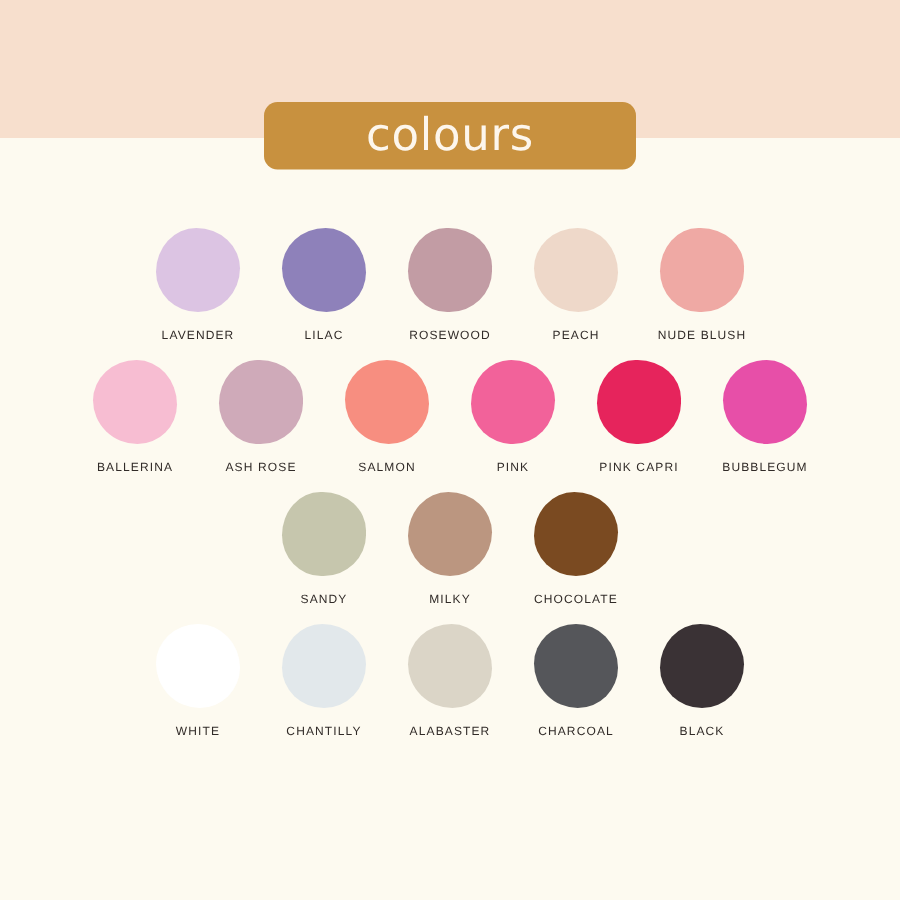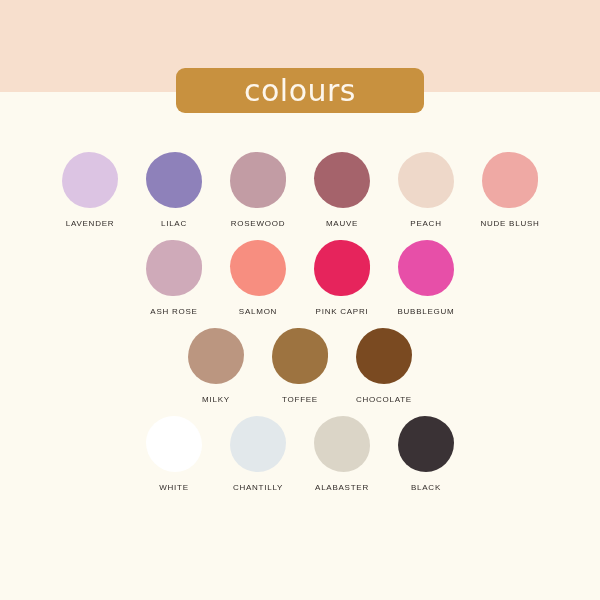--- a/index.html
+++ b/index.html
@@ -119,77 +119,85 @@
         </div>
         <div class="swatch">
           <div class="blob alt1" style="background: rgb(142, 129, 186);"></div>
           <div class="swatch-label">LILAC</div>
         </div>
         <div class="swatch">
           <div class="blob alt2" style="background: rgb(194, 156, 164);"></div>
           <div class="swatch-label">ROSEWOOD</div>
         </div>
         <div class="swatch">
-          <div class="blob alt3" style="background: rgb(165, 99, 107);"></div>
-          <div class="swatch-label">MAUVE</div>
-        </div>
-        <div class="swatch">
           <div class="blob alt1" style="background: rgb(238, 216, 201);"></div>
           <div class="swatch-label">PEACH</div>
         </div>
         <div class="swatch">
           <div class="blob alt2" style="background: rgb(239, 169, 164);"></div>
           <div class="swatch-label">NUDE BLUSH</div>
         </div>
       </div>
       <div class="swatch-row">
         <div class="swatch">
+          <div class="blob alt1" style="background: rgb(247, 189, 210);"></div>
+          <div class="swatch-label">BALLERINA</div>
+        </div>
+        <div class="swatch">
           <div class="blob alt2" style="background: rgb(207, 170, 185);"></div>
           <div class="swatch-label">ASH ROSE</div>
         </div>
         <div class="swatch">
           <div class="blob alt3" style="background: rgb(247, 142, 128);"></div>
           <div class="swatch-label">SALMON</div>
         </div>
         <div class="swatch">
+          <div class="blob" style="background: rgb(242, 98, 154);"></div>
+          <div class="swatch-label">PINK</div>
+        </div>
+        <div class="swatch">
           <div class="blob alt2" style="background: rgb(230, 36, 92);"></div>
           <div class="swatch-label">PINK CAPRI</div>
         </div>
         <div class="swatch">
           <div class="blob alt1" style="background: rgb(231, 79, 168);"></div>
           <div class="swatch-label">BUBBLEGUM</div>
         </div>
       </div>
       <div class="swatch-row">
         <div class="swatch">
+          <div class="blob alt2" style="background: rgb(198, 198, 173);"></div>
+          <div class="swatch-label">SANDY</div>
+        </div>
+        <div class="swatch">
           <div class="blob" style="background: rgb(187, 150, 128);"></div>
           <div class="swatch-label">MILKY</div>
         </div>
         <div class="swatch">
-          <div class="blob alt2" style="background: rgb(157, 115, 64);"></div>
-          <div class="swatch-label">TOFFEE</div>
-        </div>
-        <div class="swatch">
           <div class="blob" style="background: rgb(122, 74, 33);"></div>
           <div class="swatch-label">CHOCOLATE</div>
         </div>
       </div>
       <div class="swatch-row">
         <div class="swatch">
           <div class="blob alt3" style="background: rgb(255, 255, 255);"></div>
           <div class="swatch-label">WHITE</div>
         </div>
         <div class="swatch">
           <div class="blob" style="background: rgb(226, 232, 235);"></div>
           <div class="swatch-label">CHANTILLY</div>
         </div>
         <div class="swatch">
           <div class="blob alt1" style="background: rgb(219, 213, 199);"></div>
           <div class="swatch-label">ALABASTER</div>
         </div>
         <div class="swatch">
+          <div class="blob alt3" style="background: rgb(85, 86, 90);"></div>
+          <div class="swatch-label">CHARCOAL</div>
+        </div>
+        <div class="swatch">
           <div class="blob" style="background: rgb(58, 50, 53);"></div>
           <div class="swatch-label">BLACK</div>
         </div>
       </div>
     </div>
 
 </div>
 
 </body></html>

